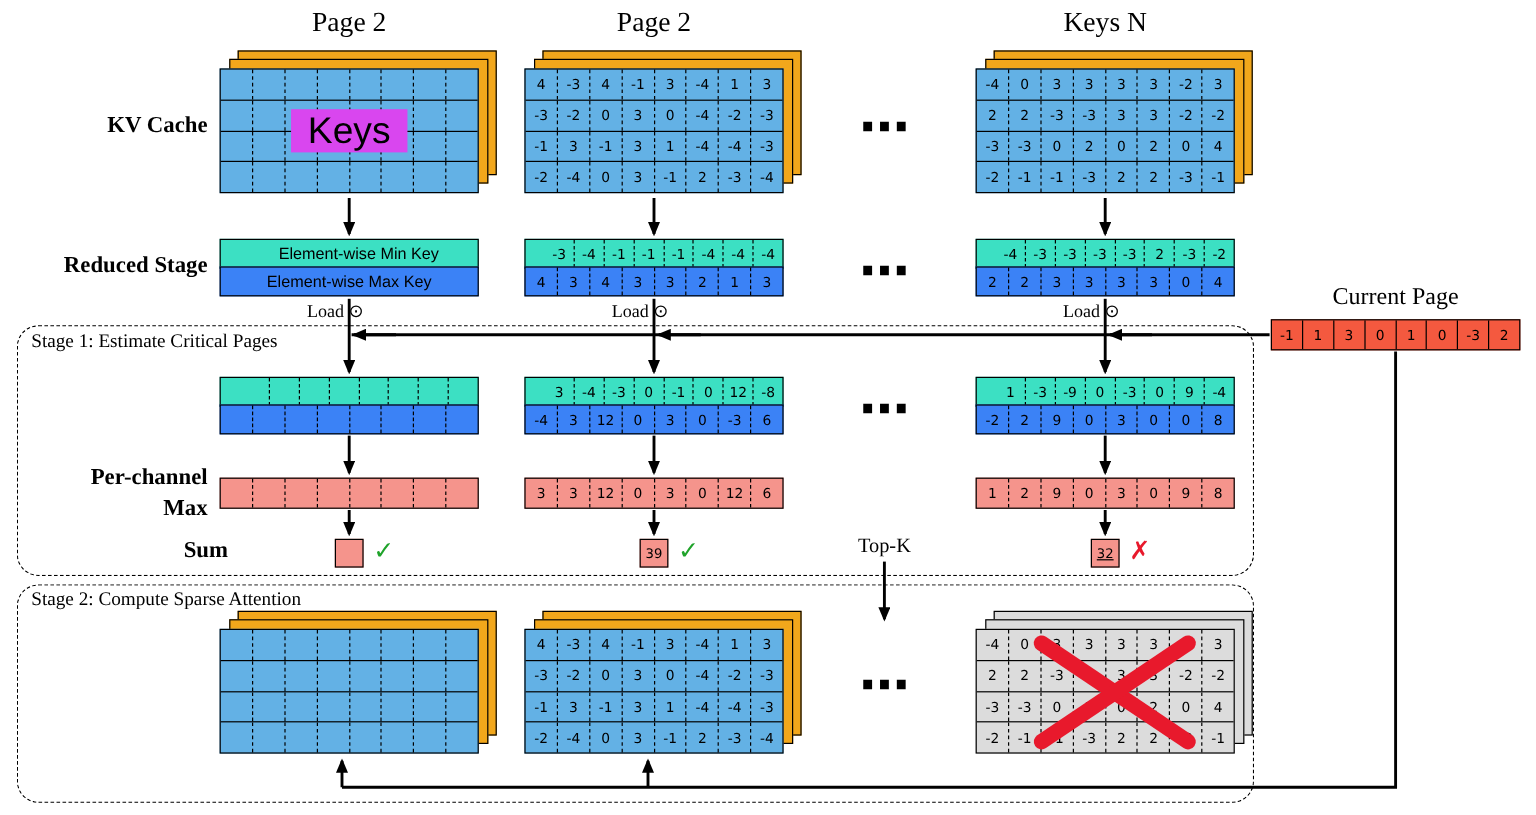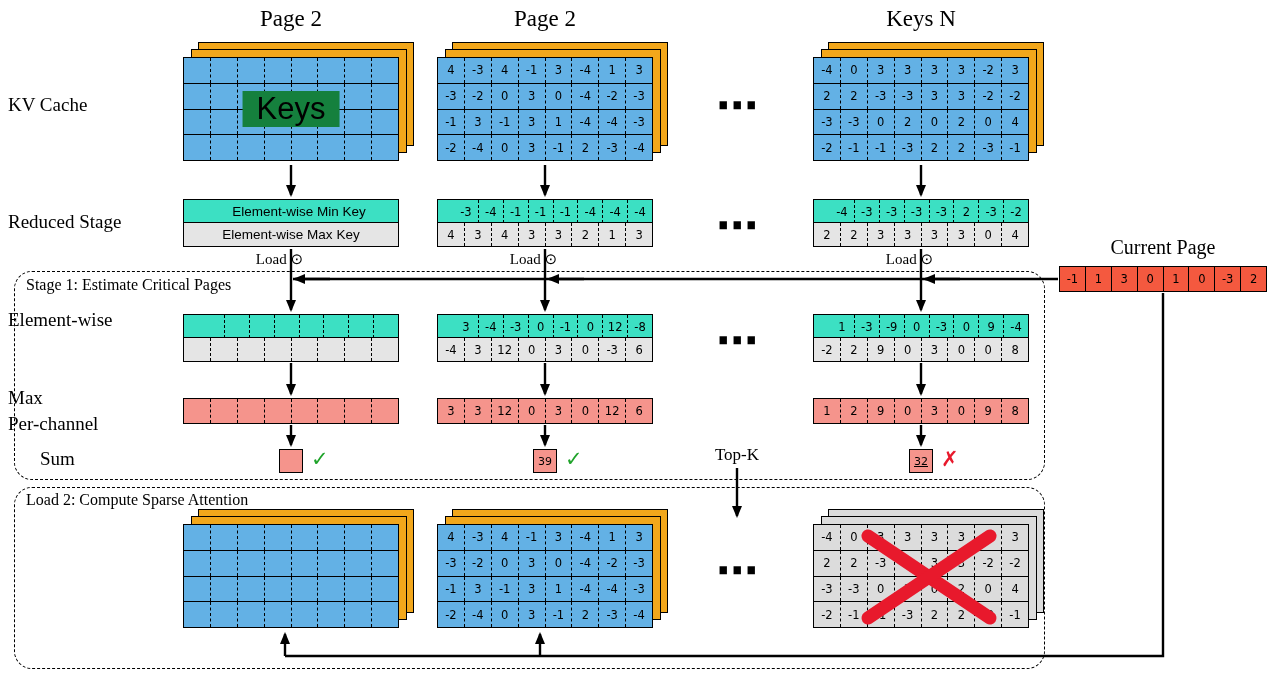--- a/index.html
+++ b/index.html
@@ -1,48 +1,48 @@
 <!DOCTYPE html>
 <html><head>
 <meta charset="utf-8">
 <style>
   html,body{margin:0;padding:0;}
   body{width:1280px;height:679px;position:relative;background:#ffffff;
        font-family:"Liberation Serif",serif;overflow:hidden;color:#000;}
   *{box-sizing:border-box;}
   .abs{position:absolute;}
   .hdr{font-size:23px;text-align:center;}
-  .rowlab{font-size:19px;text-align:left;line-height:26px;}
+  .rowlab{font-size:19px;text-align:right;line-height:26px;font-weight:bold;}
   .dots{font-size:42px;font-weight:bold;display:flex;align-items:center;justify-content:center;
         font-family:"DejaVu Sans",sans-serif;}
   .stage-box{border:1.8px dashed #000;border-radius:18px;position:absolute;background:transparent;}
   .stage-title{font-size:16px;position:absolute;}
   .stack{position:absolute;}
   .sheet{position:absolute;inset:0;border:1.6px solid #000;}
   .sheet.or{background:#F2A71B;}
   .sheet.gr{background:#DCDCDC;}
   .s1{transform:translate(8px,-8px);}
   .s2{transform:translate(15px,-15px);}
   .matrix{position:absolute;inset:0;border:1.6px solid #000;display:flex;flex-direction:column;background:#63B1E5;}
   .matrix.gray{background:#DCDCDC;}
   .m-row{flex:1;display:flex;}
   .m-row + .m-row{border-top:1.6px solid #000;}
   .cell{flex:1;display:flex;align-items:center;justify-content:center;
         font-family:"DejaVu Sans",sans-serif;font-size:11.5px;}
   .cell + .cell{border-left:1.4px dashed #000;}
   .solid .cell + .cell{border-left:1.6px solid #000;}
   .bar{position:absolute;border:1.6px solid #000;display:flex;height:25px;}
   .bar.teal{background:#3CE0C3;padding-left:16px;}
-  .bar.yellow{background:#e5e5e5;}
+  .bar.yellow{background:#3b82f6;}
   .bar.pink{background:#F5948C;}
   .bar.red{background:#F4593F;}
   .bar.label-bar{align-items:center;justify-content:center;
         font-family:"Liberation Sans",sans-serif;font-size:13.5px;}
   .keys-label{position:absolute;left:50%;top:50%;transform:translate(-50%,-50%);
-        background:#15803d;padding:0 14px;font-family:"Liberation Sans",sans-serif;font-size:31px;}
+        background:#d946ef;padding:0 14px;font-family:"Liberation Sans",sans-serif;font-size:31px;}
   .sum-box{position:absolute;width:24px;height:24px;background:#F5948C;border:1.6px solid #000;
         display:flex;align-items:center;justify-content:center;
         font-family:"DejaVu Sans",sans-serif;font-size:11px;}
   .mark{position:absolute;font-size:21px;font-weight:bold;font-family:"DejaVu Sans",sans-serif;}
   .mark.green{color:#1FA32A;}
   .mark.redx{color:#E8192C;}
   .load{font-size:15px;text-align:right;font-family:Liberation Serif, serif;}
   .topk{font-size:17px;text-align:center;}
   .cq-label{font-size:20px;text-align:center;}
   .overlay{position:absolute;left:0;top:0;pointer-events:none;}
@@ -50,25 +50,24 @@
 </head>
 <body>
 
 <div class="abs hdr" style="left:211px;top:6px;width:160px;">Page 2</div>
 <div class="abs hdr" style="left:465px;top:6px;width:160px;">Page 2</div>
 <div class="abs hdr" style="left:841px;top:6px;width:160px;">Keys N</div>
 
 <div class="abs rowlab" style="left:8px;top:92px;width:165px;">KV Cache</div>
 <div class="abs rowlab" style="left:8px;top:209px;width:165px;">Reduced Stage</div>
 <div class="abs rowlab" style="left:8px;top:307px;width:165px;">
-  <div>Element-wise</div>
 </div>
 <div class="abs rowlab" style="left:8px;top:385px;width:165px;">
+  <div>Per-channel</div>
   <div>Max</div>
-  <div>Per-channel</div>
 </div>
 <div class="abs rowlab" style="left:40px;top:446px;width:150px;">Sum</div>
 
 <div class="abs dots" style="left:695px;top:70px;width:84px;height:70px;">⋯</div>
 <div class="abs dots" style="left:695px;top:195px;width:84px;height:60px;">⋯</div>
 <div class="abs dots" style="left:695px;top:310px;width:84px;height:60px;">⋯</div>
 <div class="abs dots" style="left:695px;top:540px;width:84px;height:60px;">⋯</div>
 
 <div class="stack" style="left:183px;top:57px;width:216px;height:104px;">
   <div class="sheet or s2"></div>
@@ -361,21 +360,21 @@
 <div class="sum-box" style="left:279px;top:449px;"></div>
 <div class="sum-box" style="left:533px;top:449px;">39</div>
 <div class="sum-box" style="left:909px;top:449px;text-decoration:underline;">32</div>
 <div class="mark green" style="left:311px;top:447px;">✓</div>
 <div class="mark green" style="left:565px;top:447px;">✓</div>
 <div class="mark redx" style="left:941px;top:447px;">✗</div>
 
 <div class="abs topk" style="left:700px;top:445px;width:74px;">Top-K</div>
 
 <div class="stage-box" style="left:14px;top:487px;width:1031px;height:182px;"></div>
-<div class="stage-title" style="left:26px;top:491px;">Load 2: Compute Sparse Attention</div>
+<div class="stage-title" style="left:26px;top:491px;">Stage 2: Compute Sparse Attention</div>
 
 <div class="stack" style="left:183px;top:524px;width:216px;height:104px;">
   <div class="sheet or s2"></div>
   <div class="sheet or s1"></div>
   <div class="matrix">
       <div class="m-row">
         <span class="cell"></span>
         <span class="cell"></span>
         <span class="cell"></span>
         <span class="cell"></span>

